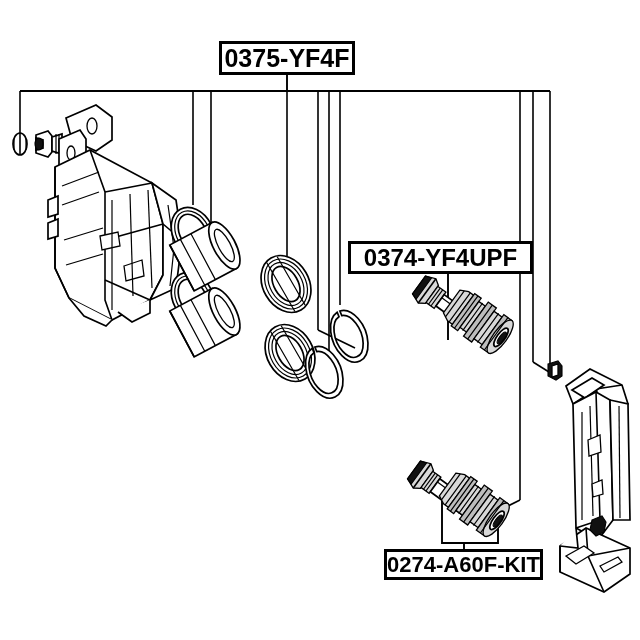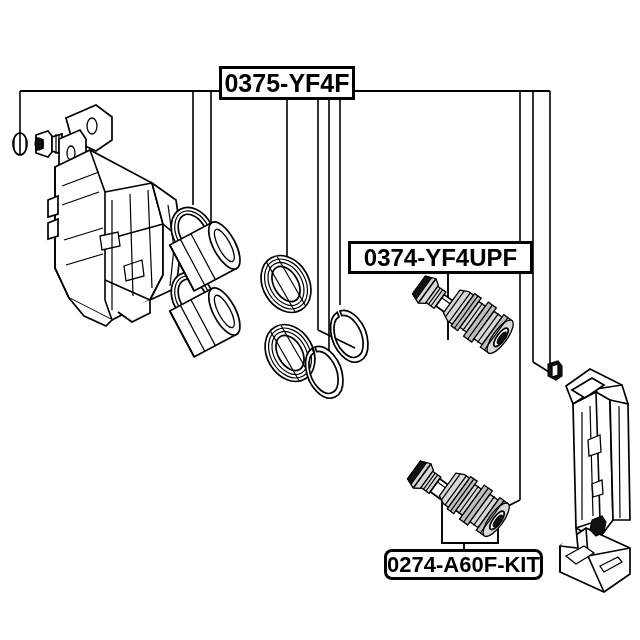--- a/index.html
+++ b/index.html
@@ -31,23 +31,23 @@
     display: flex;
     align-items: center;
     justify-content: center;
     font-family: "Liberation Sans", sans-serif;
     font-weight: bold;
     color: #000000;
     letter-spacing: 0px;
     white-space: nowrap;
     line-height: 1;
   }
-  #label-0375 { left: 219px; top: 41px;  width: 136px; height: 34px; font-size: 25px; margin-top: 25px; }
+  #label-0375 { left: 219px; top: 41px;  width: 136px; height: 34px; font-size: 25px; }
   #label-0374 { left: 348px; top: 241px; width: 185px; height: 33px; font-size: 24px; }
-  #label-0274 { left: 384px; top: 549px; width: 159px; height: 31px; font-size: 22px; border-radius: 8px; }
+  #label-0274 { left: 384px; top: 549px; width: 159px; height: 31px; font-size: 22px; }
 </style>
 </head>
 <body>
 
 <div id="diagram-root">
 
   <svg id="diagram-svg" viewBox="0 0 640 640" width="640" height="640" xmlns="http://www.w3.org/2000/svg">
 
     <defs>
       <style>

